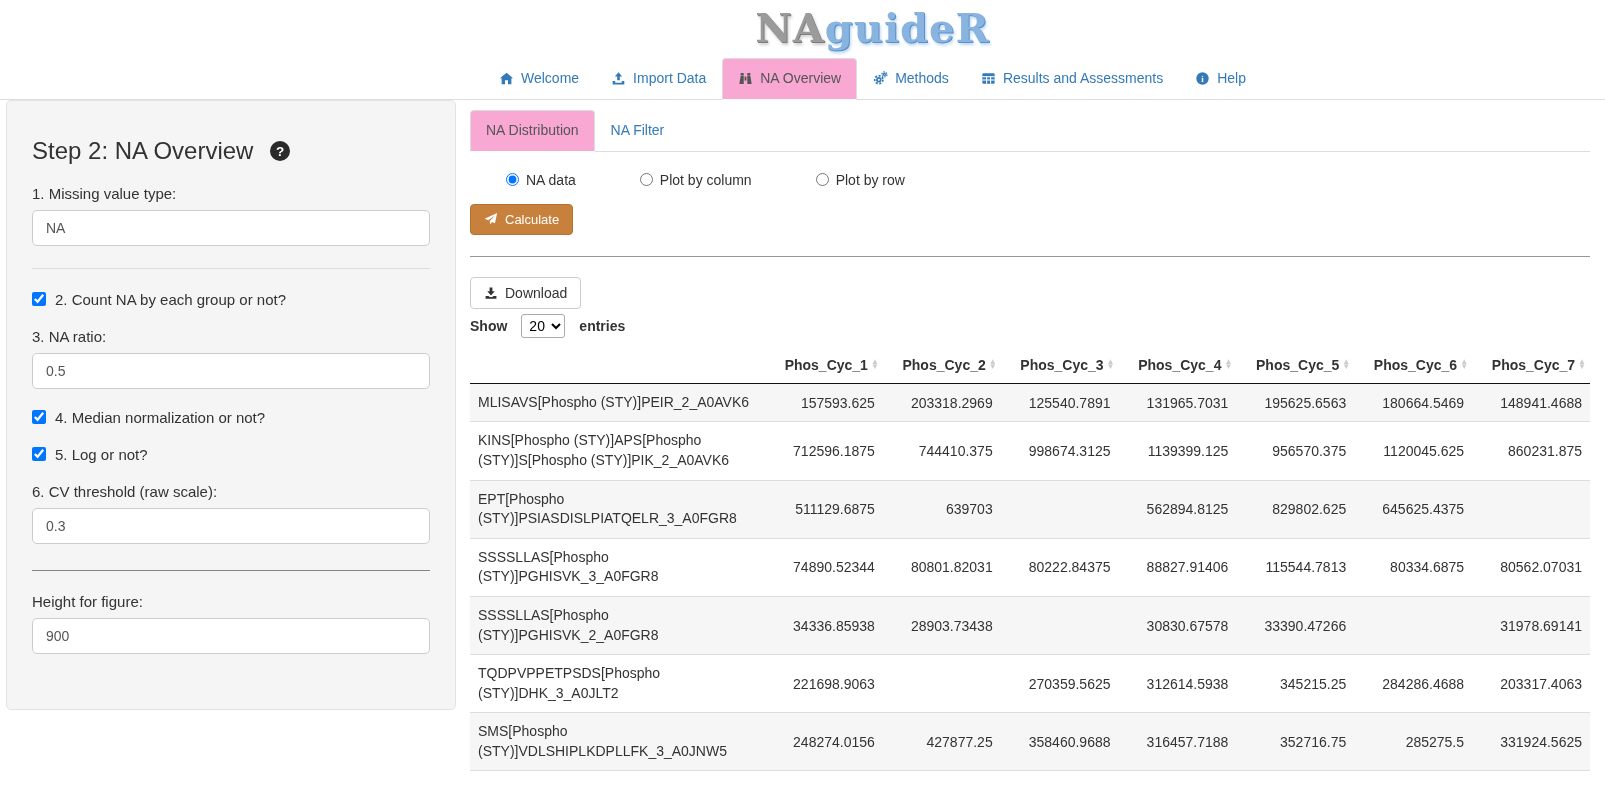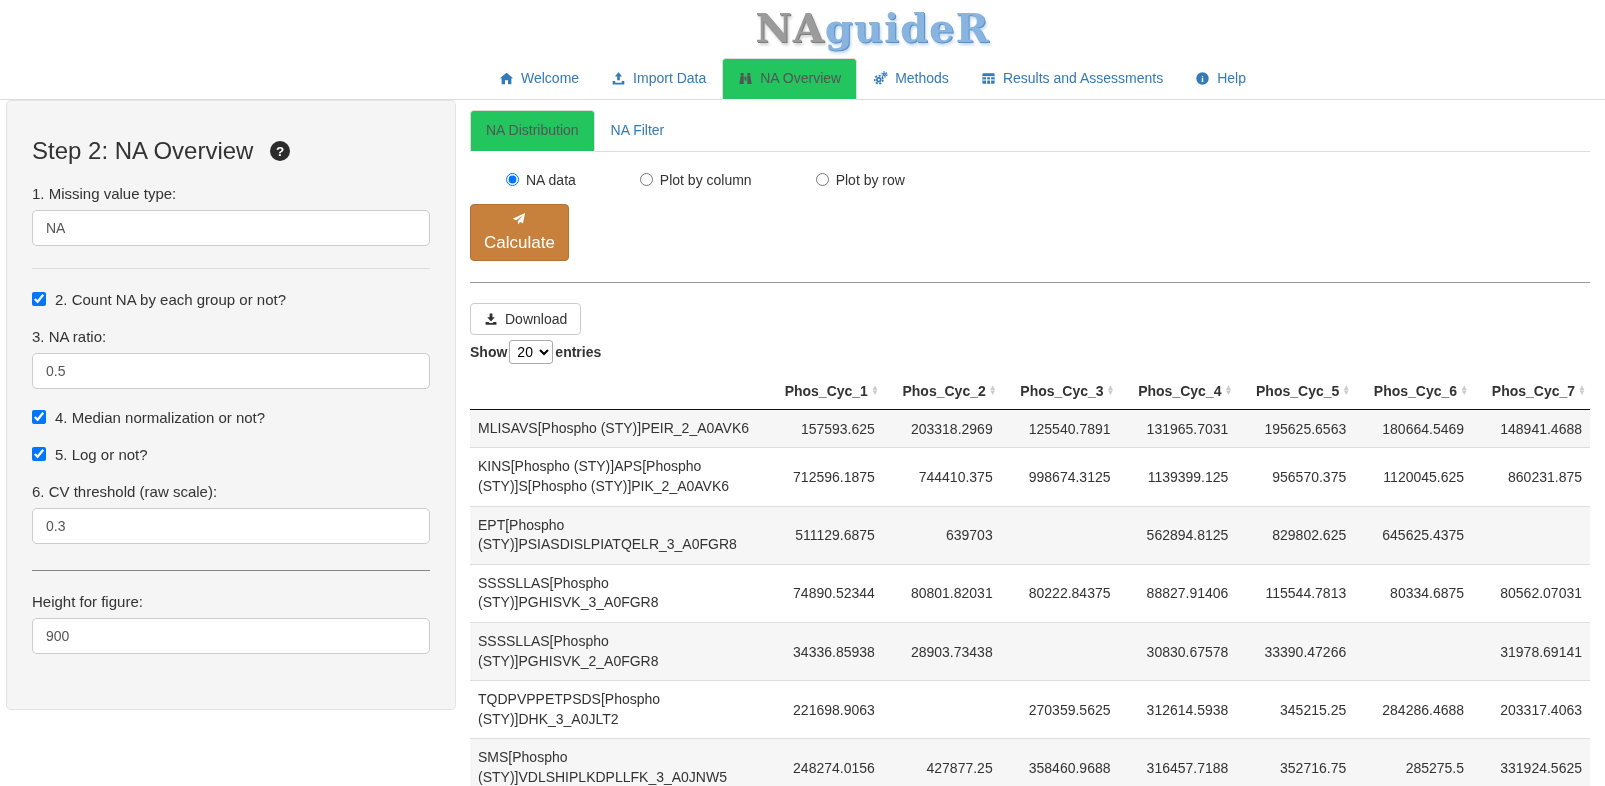--- a/index.html
+++ b/index.html
@@ -23,21 +23,21 @@
     border-bottom:1px solid #ddd;
   }
   ul.main-nav { justify-content:center; padding-left:140px; }
   ul.nav-tabs li { margin-bottom:-1px; }
   ul.nav-tabs a {
     display:flex; align-items:center; gap:7px;
     padding:10px 15px; color:#337ab7; text-decoration:none; cursor:pointer;
     border:1px solid transparent; border-radius:4px 4px 0 0; line-height:1.42;
   }
   ul.nav-tabs li.active a {
-    color:#555; background:#22c55e; border-color:#ddd; border-bottom-color:#fff;
+    color:#555; background:#f9a8d4; border-color:#ddd; border-bottom-color:#fff;
   }
   .navicon { width:15px; height:15px; flex:none; }
   
   .content-row { display:flex; align-items:flex-start; padding:0 15px 0 6px; gap:14px; }
   .sidebar {
     flex:none; width:450px; height:610px;
     background:#f5f5f5; border:1px solid #e3e3e3; border-radius:5px;
     padding:18px 25px; overflow:hidden;
   }
   .sidebar h3 {
@@ -57,32 +57,31 @@
   .fld-group { margin:20px 0; }
   
   .main { flex:1 1 auto; min-width:0; }
   ul.sub-nav { margin-top:10px; }
   .radio-row { display:flex; align-items:center; gap:28px; margin-top:20px; }
   .radio-opt { display:flex; align-items:center; gap:7px; cursor:pointer;padding-left:36px; }
   .radio-opt input { margin:0; width:13px; height:13px; }
   .btn-calculate {
     margin-top:16px; display:inline-flex; align-items:center; gap:7px;
     background:#c8813c; border:1px solid #b5712f; color:#fff;
-    padding:7px 13px; border-radius:4px; font-size:17px; cursor:pointer;
+    padding:7px 13px; border-radius:4px; font-size:13px; cursor:pointer;
     font-family:"Liberation Sans", sans-serif;
-    flex-direction:column;
   }
   hr.main-hr { border:none; border-top:1px solid #979797; margin:21px 0 20px; }
   .btn-download {
     display:inline-flex; align-items:center; gap:7px;
     background:#fff; border:1px solid #ccc; color:#333;
     padding:7px 13px; border-radius:4px; font-size:14px; cursor:pointer;
     font-family:"Liberation Sans", sans-serif;
   }
-  .show-entries { margin-top:5px; display:flex; align-items:center; gap:2px; font-weight:bold; }
+  .show-entries { margin-top:5px; display:flex; align-items:center; gap:14px; font-weight:bold; }
   .show-entries select {
     font-family:"Liberation Sans", sans-serif; font-size:14px;
     border:1px solid #aaa; border-radius:3px; padding:2px 3px; background:#fff;
   }
   
   table.datatable { width:100%; border-collapse:collapse; margin-top:9px; table-layout:fixed; }
   table.datatable th {
     border-bottom:1px solid #111; padding:10px 4px; font-weight:bold;
     color:#333; font-size:14px; vertical-align:bottom;
   }

